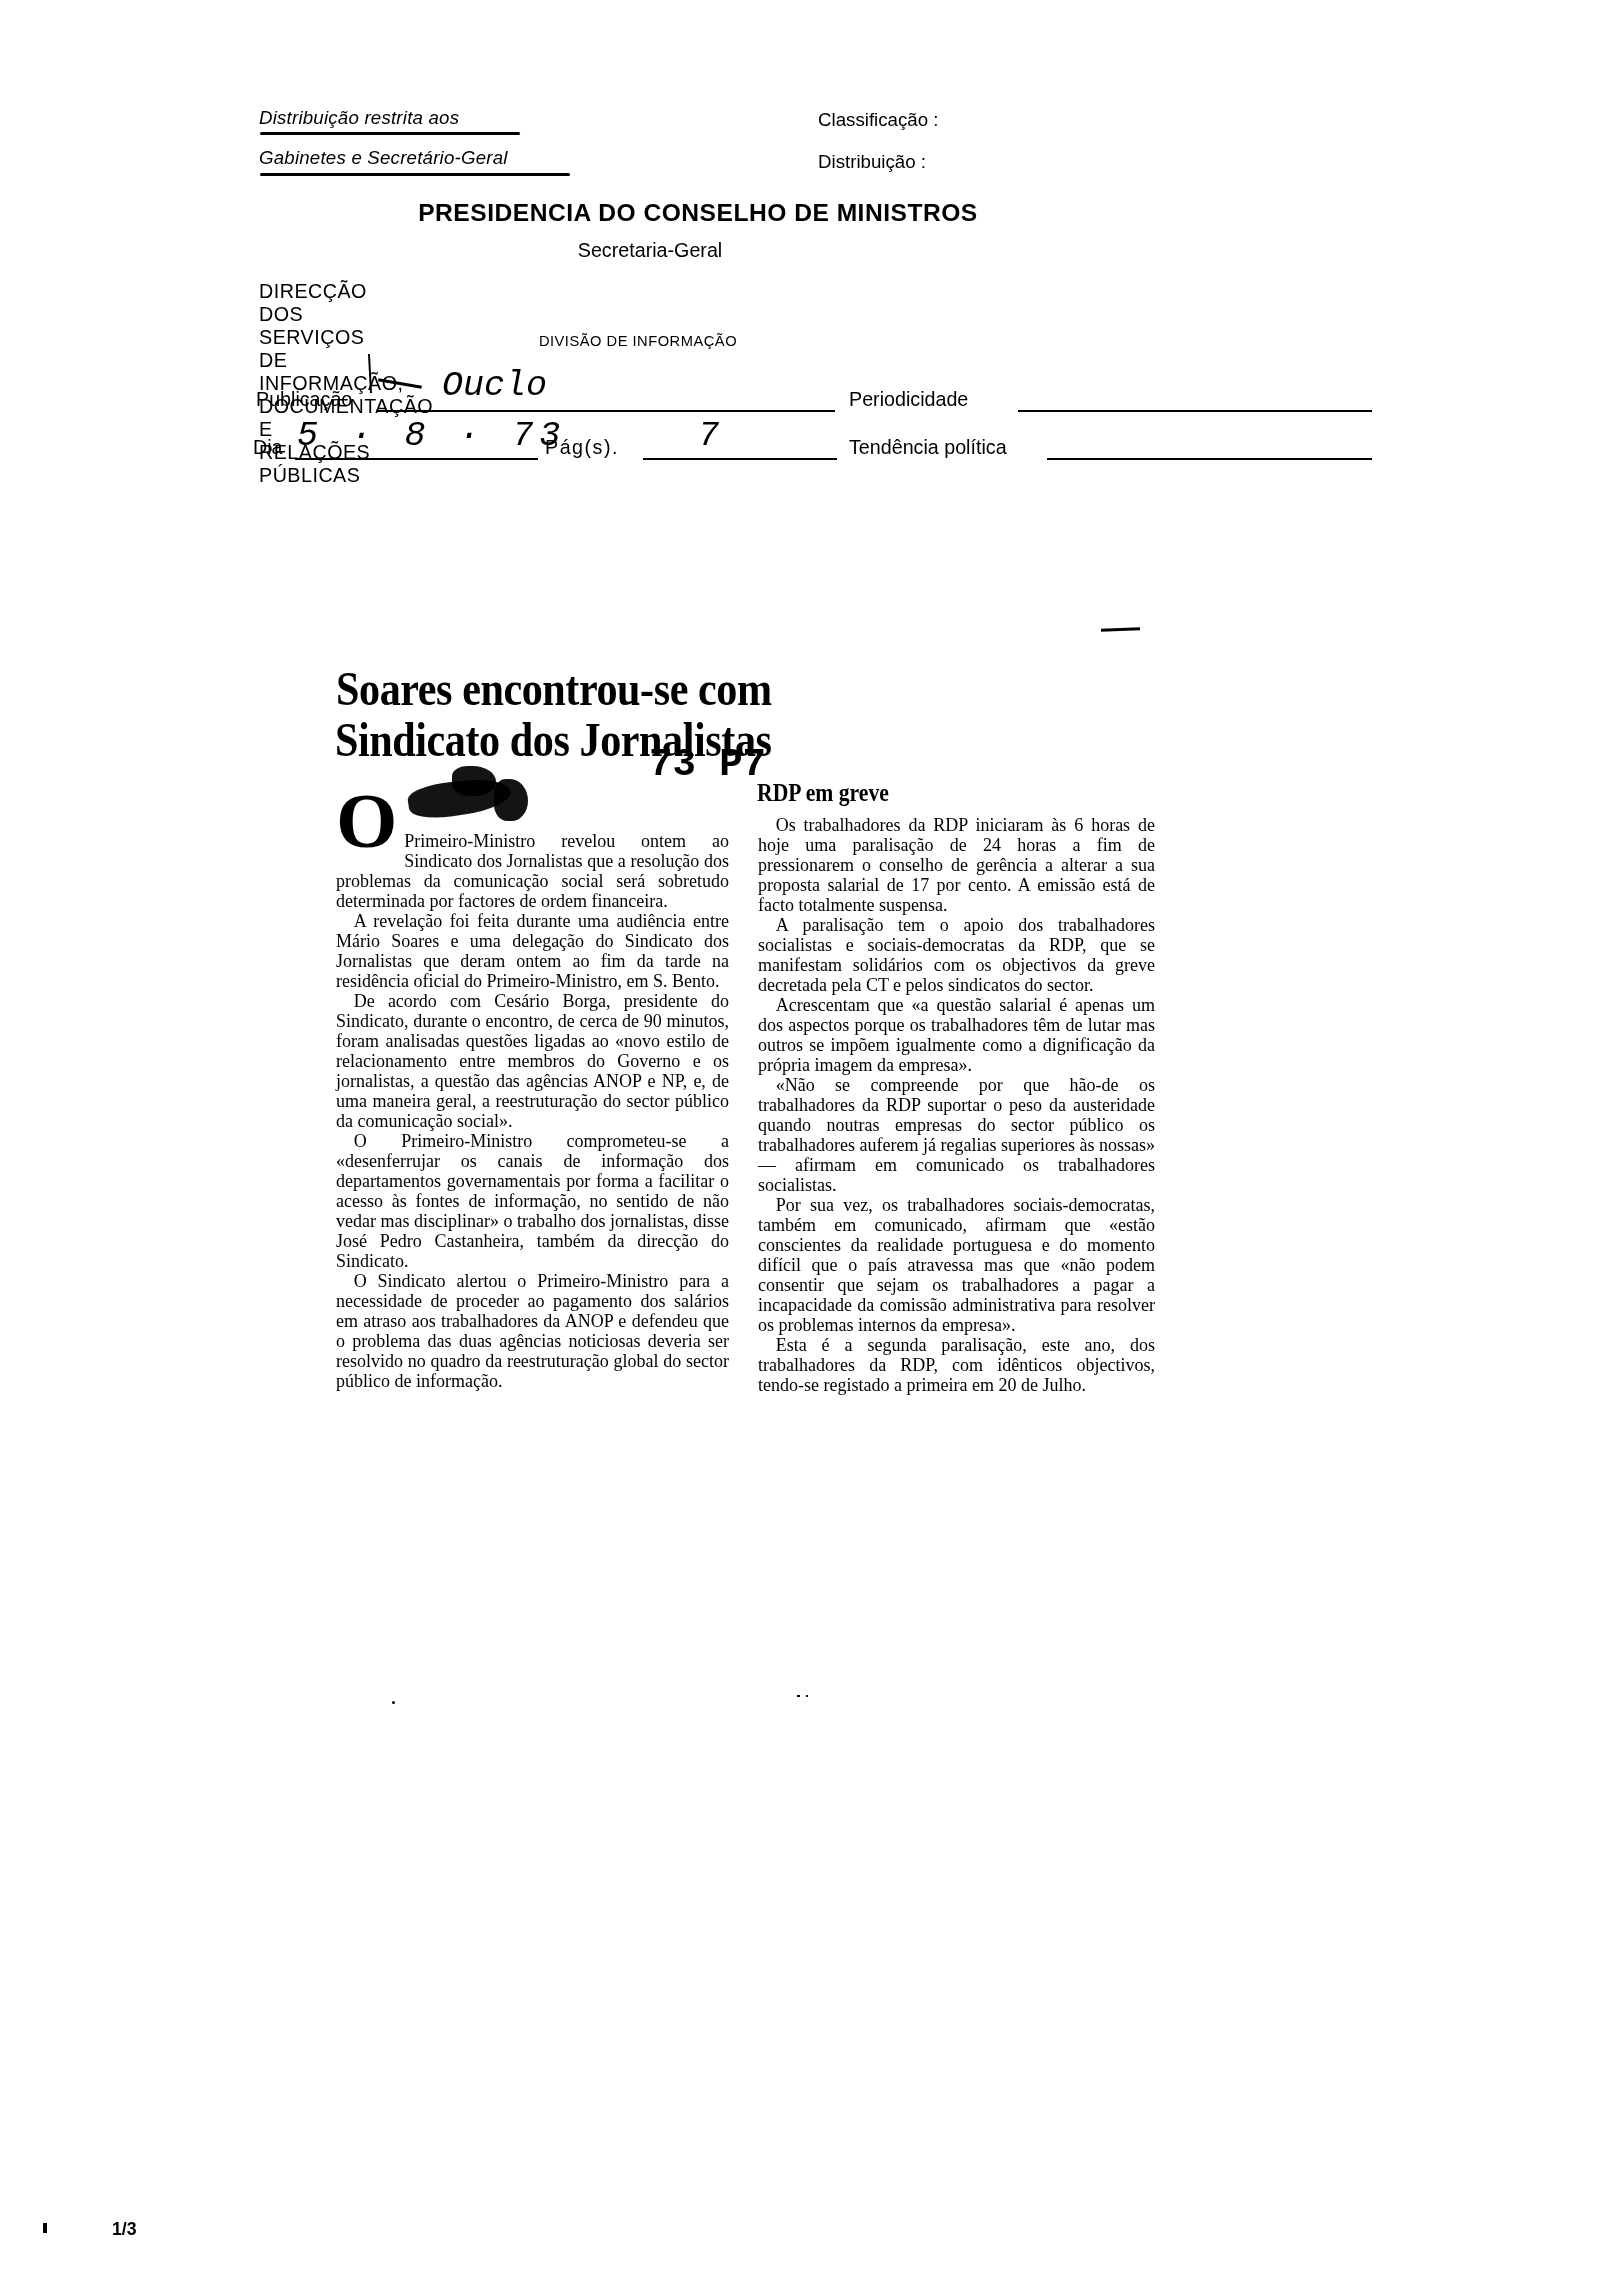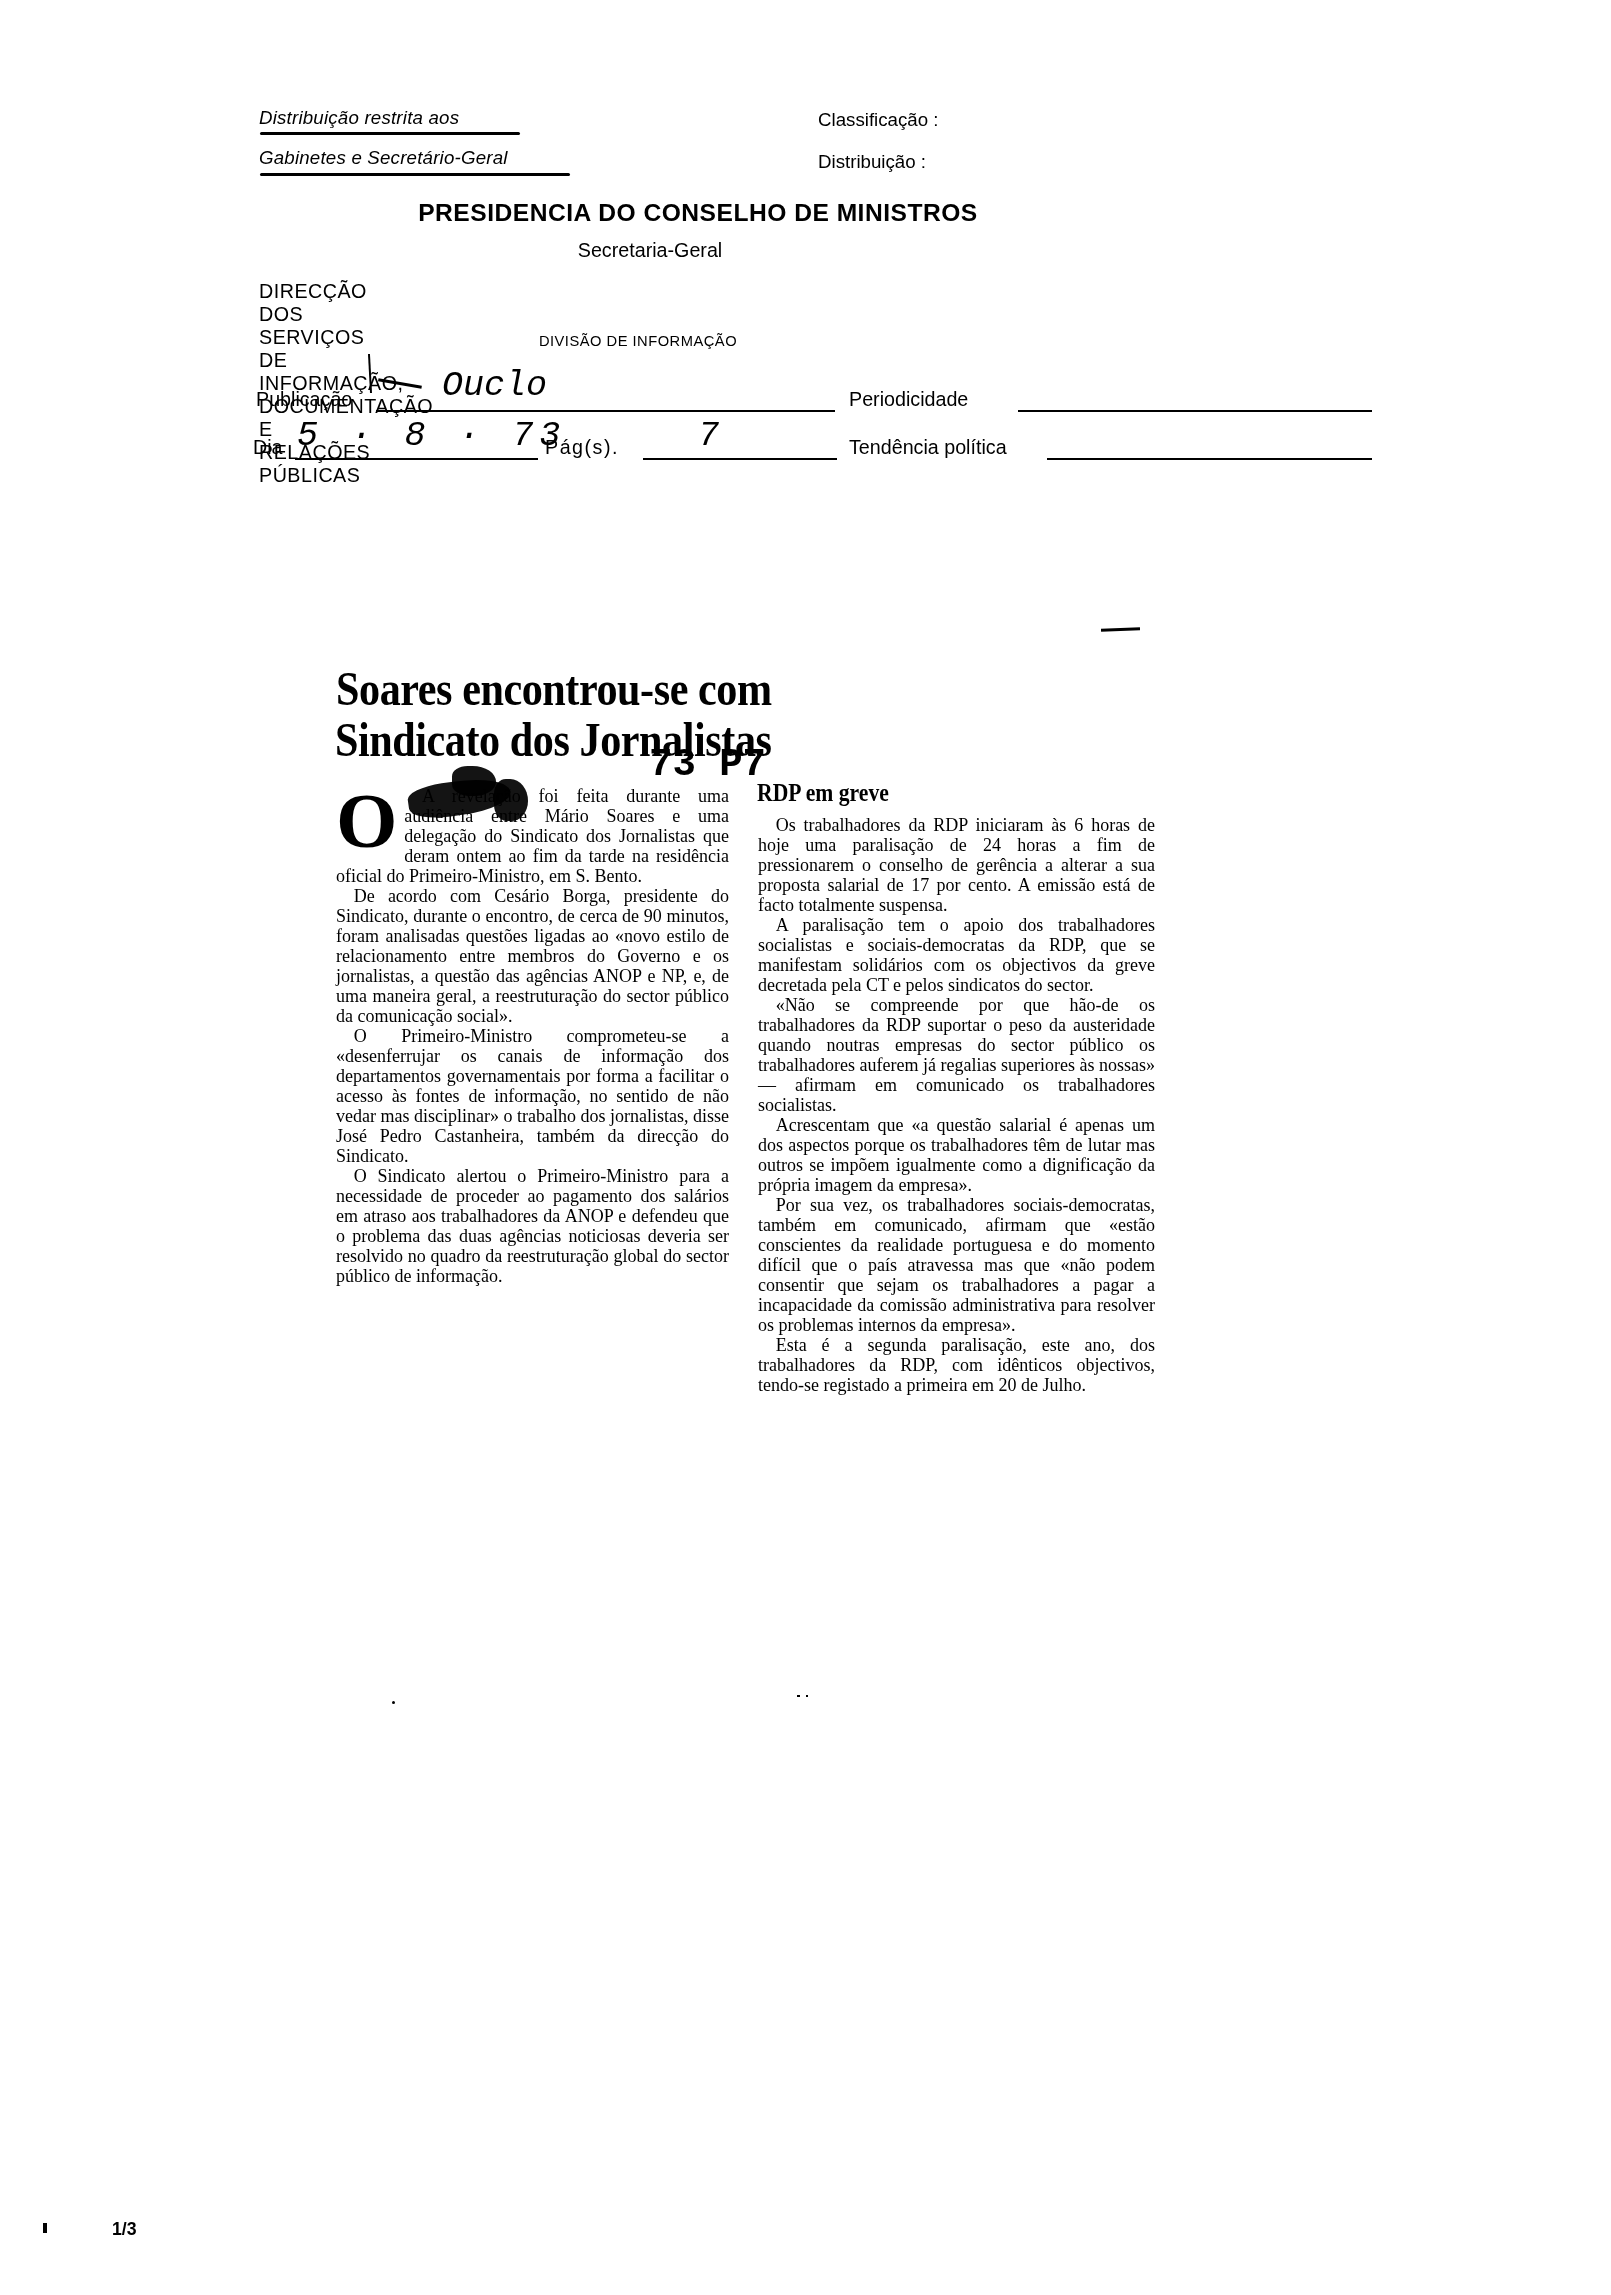--- a/index.html
+++ b/index.html
@@ -89,32 +89,33 @@
 <div class="abs serif headline" style="left:336px; top:664px;">Soares encontrou-se com</div>
 <div class="abs serif headline" style="left:335px; top:715px;">Sindicato dos Jornalistas</div>
 
 <div class="abs hand" style="left:649px; top:743px; font-size:39px; font-weight:bold; font-style:normal;">73 P7</div>
 <div class="abs smudge" style="left:408px; top:781px; width:103px; height:34px; transform:rotate(-8deg);"></div>
 <div class="abs smudge" style="left:452px; top:766px; width:44px; height:29.5px;"></div>
 <div class="abs smudge" style="left:494px; top:779px; width:34px; height:42px;"></div>
 
 <div class="abs serif col" style="left:336px; top:786px; width:393px;">
   <span class="dropcap">O</span>
+  <p class="first" style="padding-top:45px;">Primeiro-Ministro revelou ontem ao Sindicato dos Jornalistas que a resolução dos problemas da comunicação social será sobretudo determinada por factores de ordem financeira.</p>
   <p>A revelação foi feita durante uma audiência entre Mário Soares e uma delegação do Sindicato dos Jornalistas que deram ontem ao fim da tarde na residência oficial do Primeiro-Ministro, em S. Bento.</p>
   <p>De acordo com Cesário Borga, presidente do Sindicato, durante o encontro, de cerca de 90 minutos, foram analisadas questões ligadas ao «novo estilo de relacionamento entre membros do Governo e os jornalistas, a questão das agências ANOP e NP, e, de uma maneira geral, a reestruturação do sector público da comunicação social».</p>
   <p>O Primeiro-Ministro comprometeu-se a «desenferrujar os canais de informação dos departamentos governamentais por forma a facilitar o acesso às fontes de informação, no sentido de não vedar mas disciplinar» o trabalho dos jornalistas, disse José Pedro Castanheira, também da direcção do Sindicato.</p>
   <p>O Sindicato alertou o Primeiro-Ministro para a necessidade de proceder ao pagamento dos salários em atraso aos trabalhadores da ANOP e defendeu que o problema das duas agências noticiosas deveria ser resolvido no quadro da reestruturação global do sector público de informação.</p>
 </div>
 
 <div class="abs serif sub-headline" style="left:757px; top:779px;">RDP em greve</div>
 <div class="abs serif col" style="left:758px; top:815px; width:397px;">
   <p>Os trabalhadores da RDP iniciaram às 6 horas de hoje uma paralisação de 24 horas a fim de pressionarem o conselho de gerência a alterar a sua proposta salarial de 17 por cento. A emissão está de facto totalmente suspensa.</p>
   <p>A paralisação tem o apoio dos trabalhadores socialistas e sociais-democratas da RDP, que se manifestam solidários com os objectivos da greve decretada pela CT e pelos sindicatos do sector.</p>
+  <p>Acrescentam que «a questão salarial é apenas um dos aspectos porque os trabalhadores têm de lutar mas outros se impõem igualmente como a dignificação da própria imagem da empresa».</p>
   <p>«Não se compreende por que hão-de os trabalhadores da RDP suportar o peso da austeridade quando noutras empresas do sector público os trabalhadores auferem já regalias superiores às nossas» — afirmam em comunicado os trabalhadores socialistas.</p>
-  <p>Acrescentam que «a questão salarial é apenas um dos aspectos porque os trabalhadores têm de lutar mas outros se impõem igualmente como a dignificação da própria imagem da empresa».</p>
   <p>Por sua vez, os trabalhadores sociais-democratas, também em comunicado, afirmam que «estão conscientes da realidade portuguesa e do momento difícil que o país atravessa mas que «não podem consentir que sejam os trabalhadores a pagar a incapacidade da comissão administrativa para resolver os problemas internos da empresa».</p>
   <p>Esta é a segunda paralisação, este ano, dos trabalhadores da RDP, com idênticos objectivos, tendo-se registado a primeira em 20 de Julho.</p>
 </div>
 
 <div class="abs scan-mark" style="left:392px; top:1701px; width:2.9px; height:2.9px; border-radius:1.5px;"></div>
 <div class="abs scan-mark" style="left:797px; top:1695px; width:2.5px; height:2px;"></div>
 <div class="abs scan-mark" style="left:806px; top:1695px; width:2px; height:2px;"></div>
 
 <div class="abs scan-mark" style="left:43px; top:2223px; width:3.9px; height:9.8px;"></div>
 <div class="abs sans footer" style="left:112px; top:2219px;">1/3</div>

